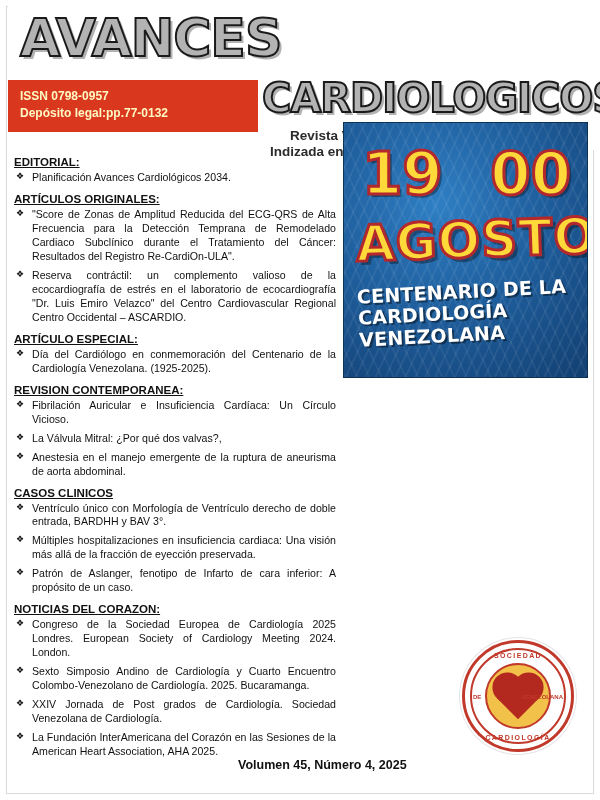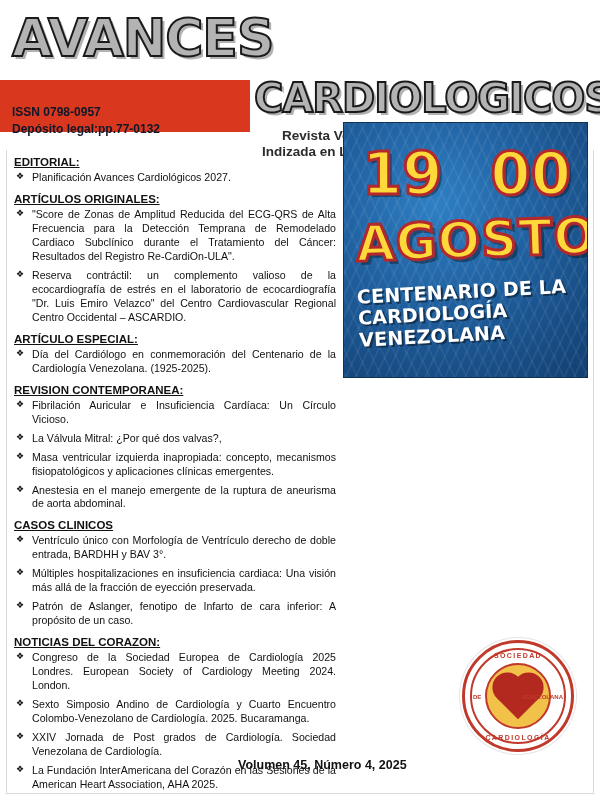--- a/index.html
+++ b/index.html
@@ -22,20 +22,21 @@
     left: 6px; top: 6px; right: 6px; bottom: 6px;
     border: 1px solid #d9d9d9;
     pointer-events: none;
   }
 
   
   .masthead {
     position: relative;
     height: 150px;
     background: #ffffff;
+    margin-left: 8px;
   }
   .title-avances {
     position: absolute;
     left: 12px; top: 12px;
     font-family: "DejaVu Sans", sans-serif;
     font-weight: bold;
     font-size: 52px;
     letter-spacing: -1px;
     color: #b3b3b3;
     -webkit-text-stroke: 2px #1a1a1a;
@@ -69,22 +70,22 @@
     font-size: 13.5px;
     color: #2b2b2b;
     font-weight: 600;
     white-space: nowrap;
   }
   .issn-box {
     position: absolute;
     left: 0; top: 80px;
     width: 250px; height: 52px;
     background: #d9381e;
-    color: #0f172a;
-    padding: 24px 0 0 12px;
+    color: #fef9c3;
+    padding: 8px 0 0 12px;
     font-size: 12px;
     font-weight: bold;
     line-height: 1.45;
   }
 
   
   .content {
     position: relative;
     padding: 2px 10px 0 14px;
     height: 650px;
@@ -268,39 +269,38 @@
     <div class="issn-box">
       <div>ISSN 0798-0957</div>
       <div>Depósito legal:pp.77-0132</div>
     </div>
   </div>
 
   <div class="content">
 
     <div class="section-head first">EDITORIAL:</div>
     <ul class="items col-left">
-      <li>Planificación Avances Cardiológicos 2027.</li>
+      <li>Planificación Avances Cardiológicos 2034.</li>
     </ul>
 
     <div class="section-head">ARTÍCULOS ORIGINALES:</div>
     <ul class="items col-left">
       <li>"Score de Zonas de Amplitud Reducida del ECG-QRS de Alta Frecuencia para la Detección Temprana de Remodelado Cardiaco Subclínico durante el Tratamiento del Cáncer: Resultados del Registro Re-CardiOn-ULA".</li>
       <li>Reserva contráctil: un complemento valioso de la ecocardiografía de estrés en el laboratorio de ecocardiografía "Dr. Luis Emiro Velazco" del Centro Cardiovascular Regional Centro Occidental – ASCARDIO.</li>
     </ul>
 
     <div class="section-head">ARTÍCULO ESPECIAL:</div>
     <ul class="items col-left">
       <li>Día del Cardiólogo en conmemoración del Centenario de la Cardiología Venezolana.    (1925-2025).</li>
     </ul>
 
     <div class="section-head">REVISION CONTEMPORANEA:</div>
     <ul class="items col-left">
       <li>Fibrilación Auricular e Insuficiencia Cardíaca: Un Círculo Vicioso.</li>
       <li>La Válvula Mitral: ¿Por qué dos valvas?,</li>
-      <li>Masa ventricular izquierda inapropiada: concepto, mecanismos fisiopatológicos y aplicaciones clínicas emergentes.</li>
       <li>Anestesia en el manejo emergente de la ruptura de aneurisma de aorta abdominal.</li>
     </ul>
 
     <div class="section-head">CASOS CLINICOS</div>
     <ul class="items col-left">
       <li>Ventrículo único con Morfología de Ventrículo derecho de doble entrada, BARDHH y BAV 3°.</li>
       <li>Múltiples hospitalizaciones en insuficiencia cardiaca: Una visión más allá de la fracción de eyección preservada.</li>
       <li>Patrón de Aslanger, fenotipo de Infarto de cara inferior: A propósito de un caso.</li>
     </ul>
 

